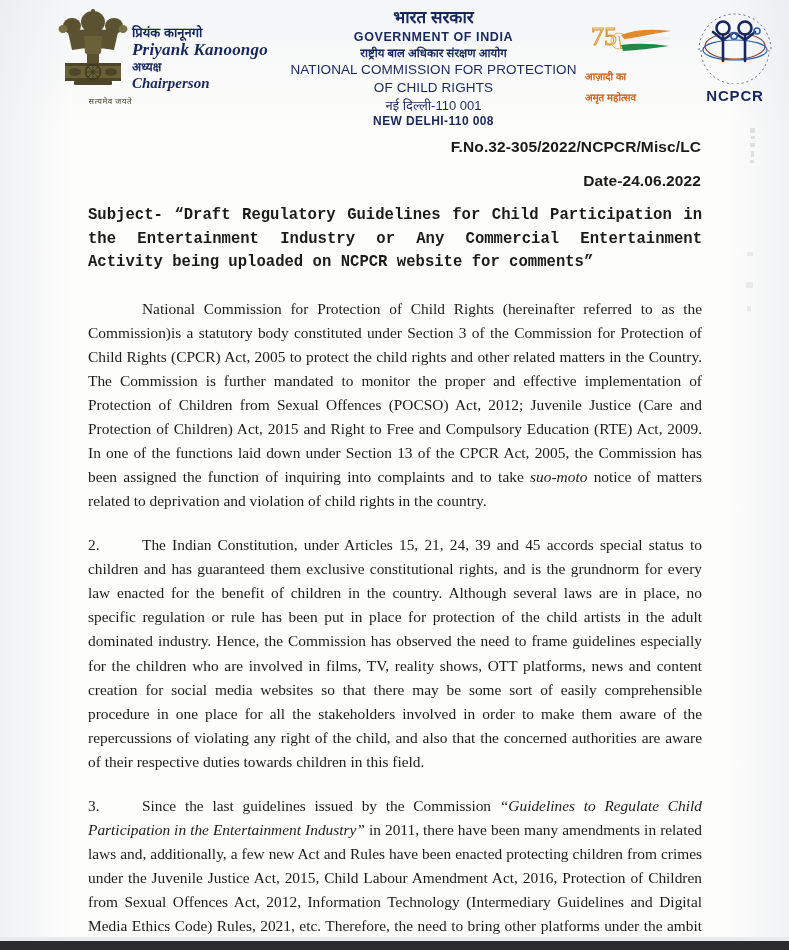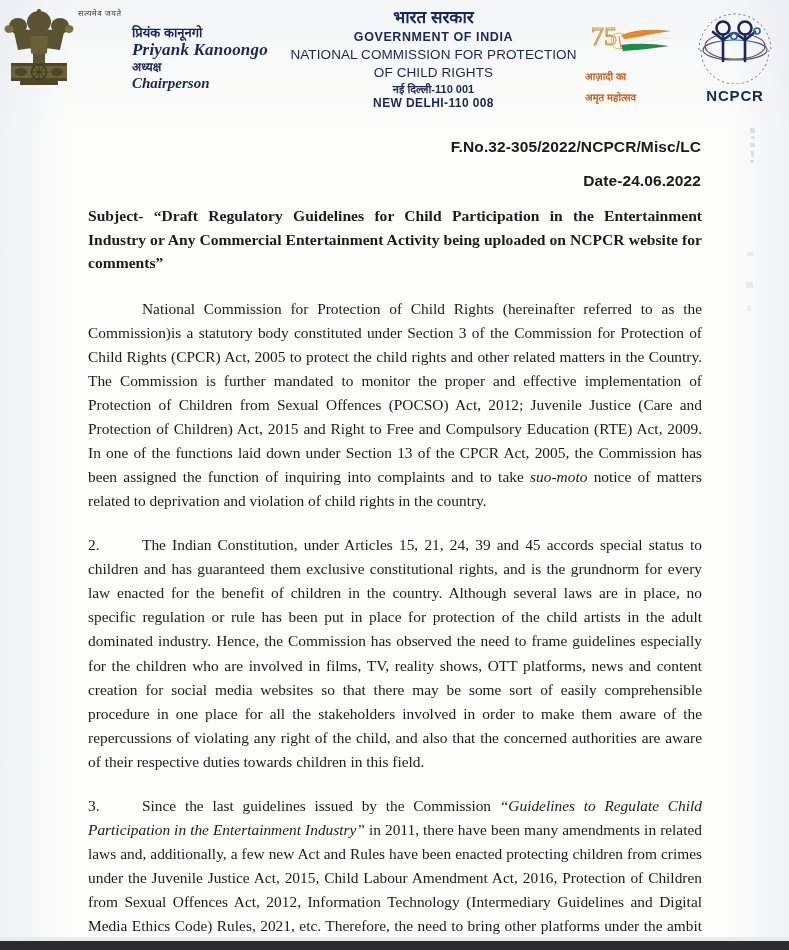--- a/index.html
+++ b/index.html
@@ -38,22 +38,22 @@
     position: absolute;
     left: 0; top: 0;
     width: 789px;
     height: 118px;
     display: flex;
     align-items: flex-start;
   }
   .emblem-block {
     width: 132px;
     display: flex;
-    flex-direction: row;
-    align-items: flex-start;
+    flex-direction: column;
+    align-items: flex-end;
     padding-top: 6px;
   }
   .emblem-svg { display: block; }
   .satyamev {
     font-family: "Liberation Sans", sans-serif;
     font-size: 8px;
     color: #3c3a26;
     letter-spacing: 0.5px;
     margin-top: 1px;
   }
@@ -90,21 +90,21 @@
     flex: 1;
     text-align: center;
     padding-top: 7px;
     color: #17275c;
     line-height: 1.32;
   }
   .ctr-hi   { font-family: "Liberation Sans", sans-serif; font-size: 17px; font-weight: 600; }
   .ctr-en   { font-family: "Liberation Sans", sans-serif; font-size: 12.5px; font-weight: 600; letter-spacing: 0.6px; }
   .ctr-hi2  { font-family: "Liberation Sans", sans-serif; font-size: 11.5px; font-weight: 700; }
   .ctr-en2  { font-family: "Liberation Sans", sans-serif; font-size: 13.5px; font-weight: 400; letter-spacing: 0.1px; }
-  .ctr-hi3  { font-family: "Liberation Sans", sans-serif; font-size: 11px; font-weight: 700; }
+  .ctr-hi3  { font-family: "Liberation Sans", sans-serif; font-size: 13px; font-weight: 400; }
   .ctr-en3  { font-family: "Liberation Sans", sans-serif; font-size: 12px; font-weight: 600; letter-spacing: 0.4px; }
 
   .azadi-block {
     width: 96px;
     padding-top: 19px;
   }
   .azadi-hi {
     font-family: "Liberation Sans", sans-serif;
     font-size: 10px;
     font-weight: 700;
@@ -141,21 +141,21 @@
 
   
   .body-area {
     position: absolute;
     left: 88px;
     top: 204px;
     width: 614px;
     color: #1b1b1b;
   }
   .subject {
-    font-family: Liberation Serif, serif;
+    font-family: Liberation Mono, monospace;
     font-weight: 700;
     font-size: 15.6px;
     line-height: 1.52;
     text-align: justify;
     text-justify: inter-word;
     margin: 0 0 22px 0;
   }
   p.para {
     font-family: "Liberation Serif", serif;
     font-size: 15.4px;
@@ -241,20 +241,21 @@
     <div class="chair-block">
       <div class="chair-hi">प्रियंक कानूनगो</div>
       <div class="chair-en">Priyank Kanoongo</div>
       <div class="chair-hi2">अध्यक्ष</div>
       <div class="chair-en2">Chairperson</div>
     </div>
 
     <div class="center-block">
       <div class="ctr-hi">भारत सरकार</div>
       <div class="ctr-en">GOVERNMENT OF INDIA</div>
+      <div class="ctr-hi2">राष्ट्रीय बाल अधिकार संरक्षण आयोग</div>
       <div class="ctr-en2">NATIONAL COMMISSION FOR PROTECTION OF CHILD RIGHTS</div>
       <div class="ctr-hi3">नई दिल्ली-110 001</div>
       <div class="ctr-en3">NEW DELHI-110 008</div>
     </div>
 
     <div class="azadi-block">
       <svg width="92" height="40" viewBox="0 0 92 40">
 
         <text x="6" y="26" font-family="Liberation Serif, serif" font-size="26" fill="none" stroke="#d79a3a" stroke-width="1.1">75</text>
 

